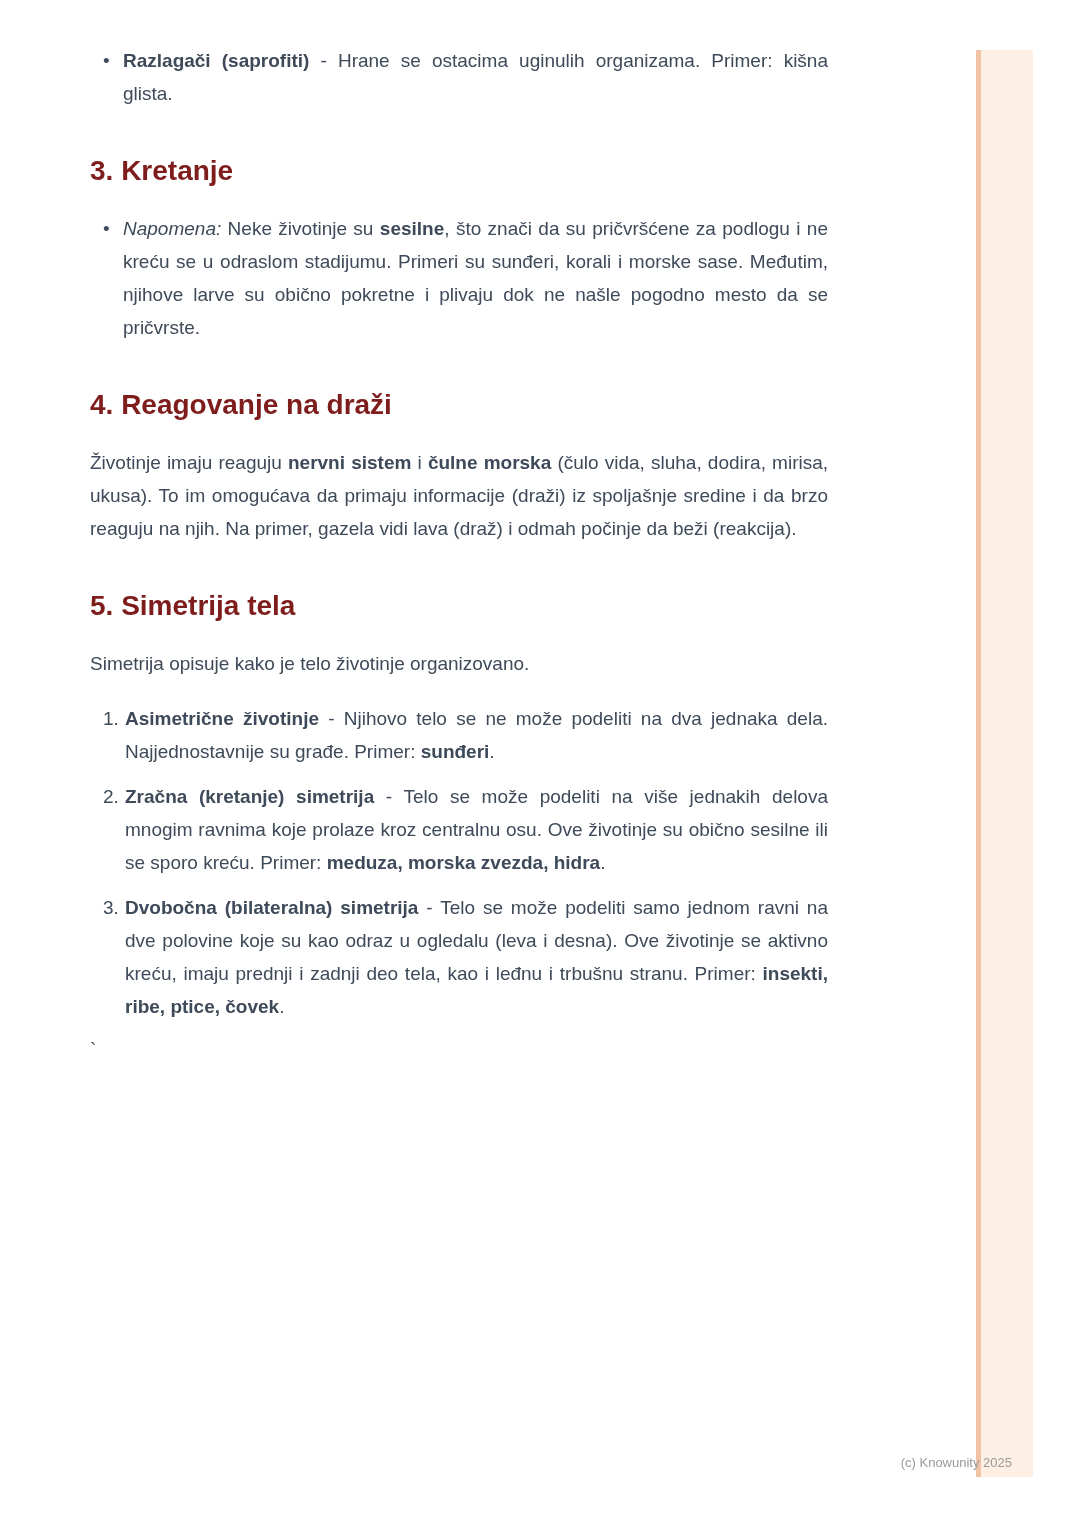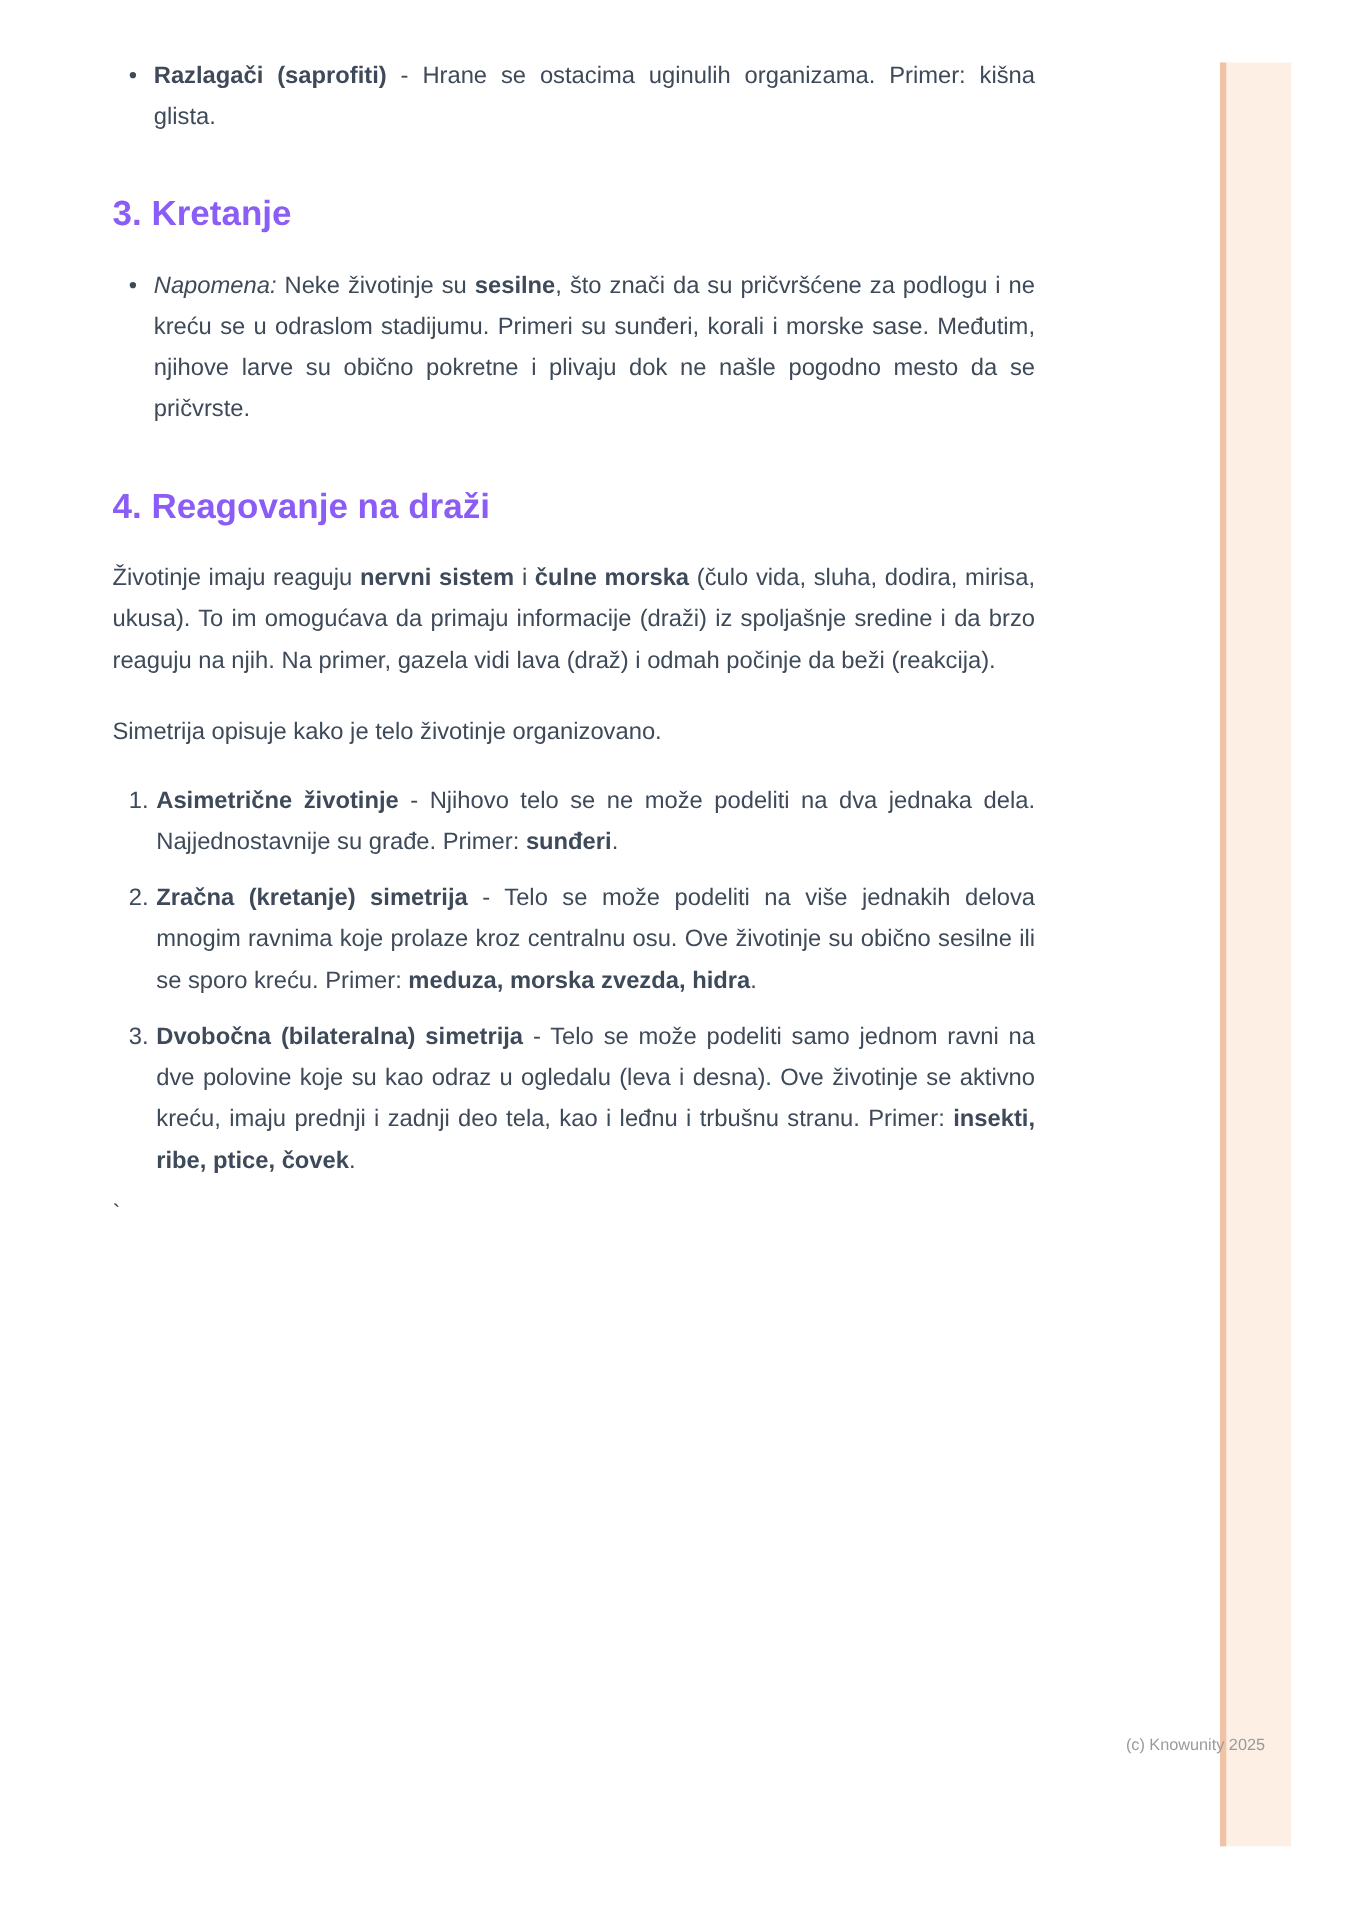--- a/index.html
+++ b/index.html
@@ -30,21 +30,21 @@
     width: 738px;
     font-size: 19px;
     line-height: 33px;
     text-align: justify;
     z-index: 0;
   }
   h2 {
     font-size: 28px;
     line-height: 34px;
     font-weight: 700;
-    color: #8b5cf6;
+    color: #7f1d1d;
     margin: 44px 0 24px 0;
     text-align: left;
   }
   p { margin: 24px 0 0 0; }
   ul.blist {
     list-style: none;
     margin: 22px 0 0 0;
     padding: 0;
   }
   ul.blist.first { margin-top: 0; }
@@ -73,21 +73,21 @@
     top: 0;
   }
   .bold { font-weight: 700; }
   .italic { font-style: italic; }
   .stray {
     margin-top: 10px;
     text-align: left;
   }
   .footer {
     position: absolute;
-    top: 1388px;
+    top: 1455px;
     right: 68px;
     font-size: 13px;
     line-height: 16px;
     color: #9A9A9A;
     z-index: 2;
     white-space: nowrap;
   }
 </style>
 </head>
 <body>
@@ -104,20 +104,21 @@
 
 
   <ul class="blist">
     <li><span class="bullet-dot">•</span><span class="italic">Napomena:</span><span> Neke životinje su </span><span class="bold">sesilne</span><span>, što znači da su pričvršćene za podlogu i ne kreću se u odraslom stadijumu. Primeri su sunđeri, korali i morske sase. Međutim, njihove larve su obično pokretne i plivaju dok ne našle pogodno mesto da se pričvrste.</span></li>
   </ul>
 
   <h2>4. Reagovanje na draži</h2>
 
   <p><span>Životinje imaju reaguju </span><span class="bold">nervni sistem</span><span> i </span><span class="bold">čulne morska</span><span> (čulo vida, sluha, dodira, mirisa, ukusa). To im omogućava da primaju informacije (draži) iz spoljašnje sredine i da brzo reaguju na njih. Na primer, gazela vidi lava (draž) i odmah počinje da beži (reakcija).</span></p>
 
+  <h2>5. Simetrija tela</h2>
 
   <p>Simetrija opisuje kako je telo životinje organizovano.</p>
 
   <ol class="nlist">
     <li><span class="num">1.</span><span class="bold">Asimetrične životinje</span><span> - Njihovo telo se ne može podeliti na dva jednaka dela. Najjednostavnije su građe. Primer: </span><span class="bold">sunđeri</span><span>.</span></li>
     <li><span class="num">2.</span><span class="bold">Zračna (kretanje) simetrija</span><span> - Telo se može podeliti na više jednakih delova mnogim ravnima koje prolaze kroz centralnu osu. Ove životinje su obično sesilne ili se sporo kreću. Primer: </span><span class="bold">meduza, morska zvezda, hidra</span><span>.</span></li>
     <li><span class="num">3.</span><span class="bold">Dvobočna (bilateralna) simetrija</span><span> - Telo se može podeliti samo jednom ravni na dve polovine koje su kao odraz u ogledalu (leva i desna). Ove životinje se aktivno kreću, imaju prednji i zadnji deo tela, kao i leđnu i trbušnu stranu. Primer: </span><span class="bold">insekti, ribe, ptice, čovek</span><span>.</span></li>
   </ol>
 
   <div class="stray">`</div>

